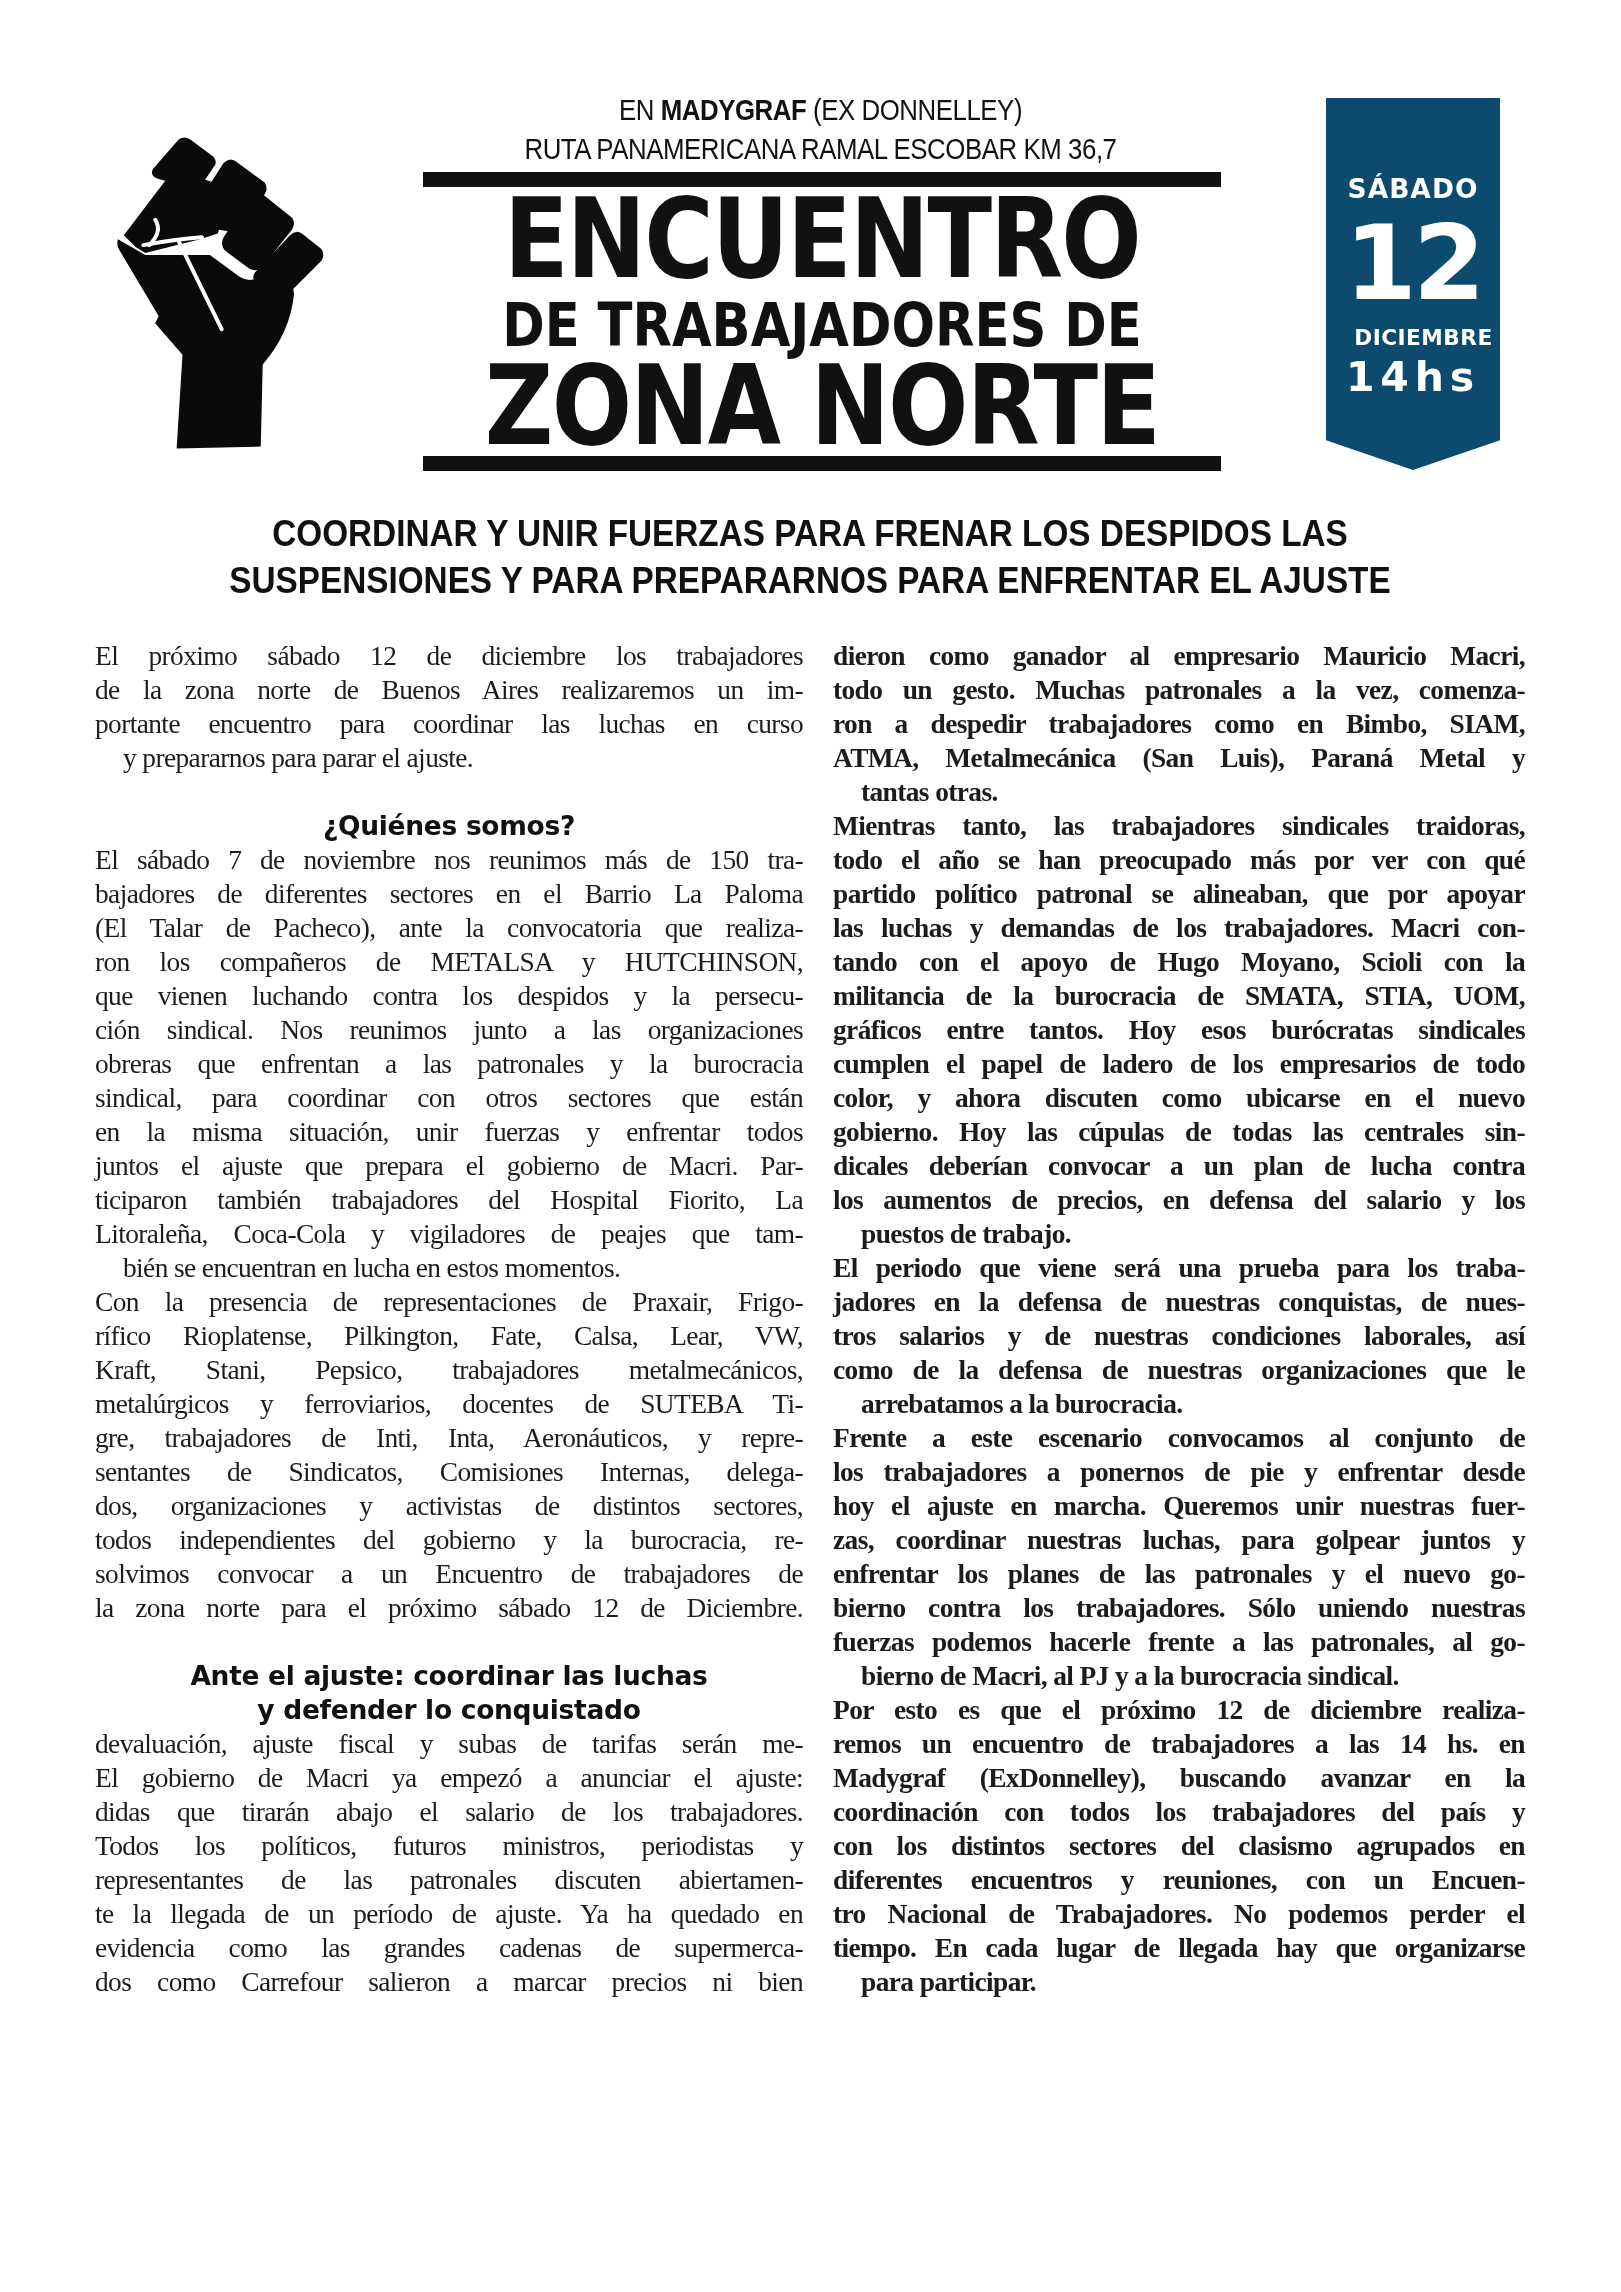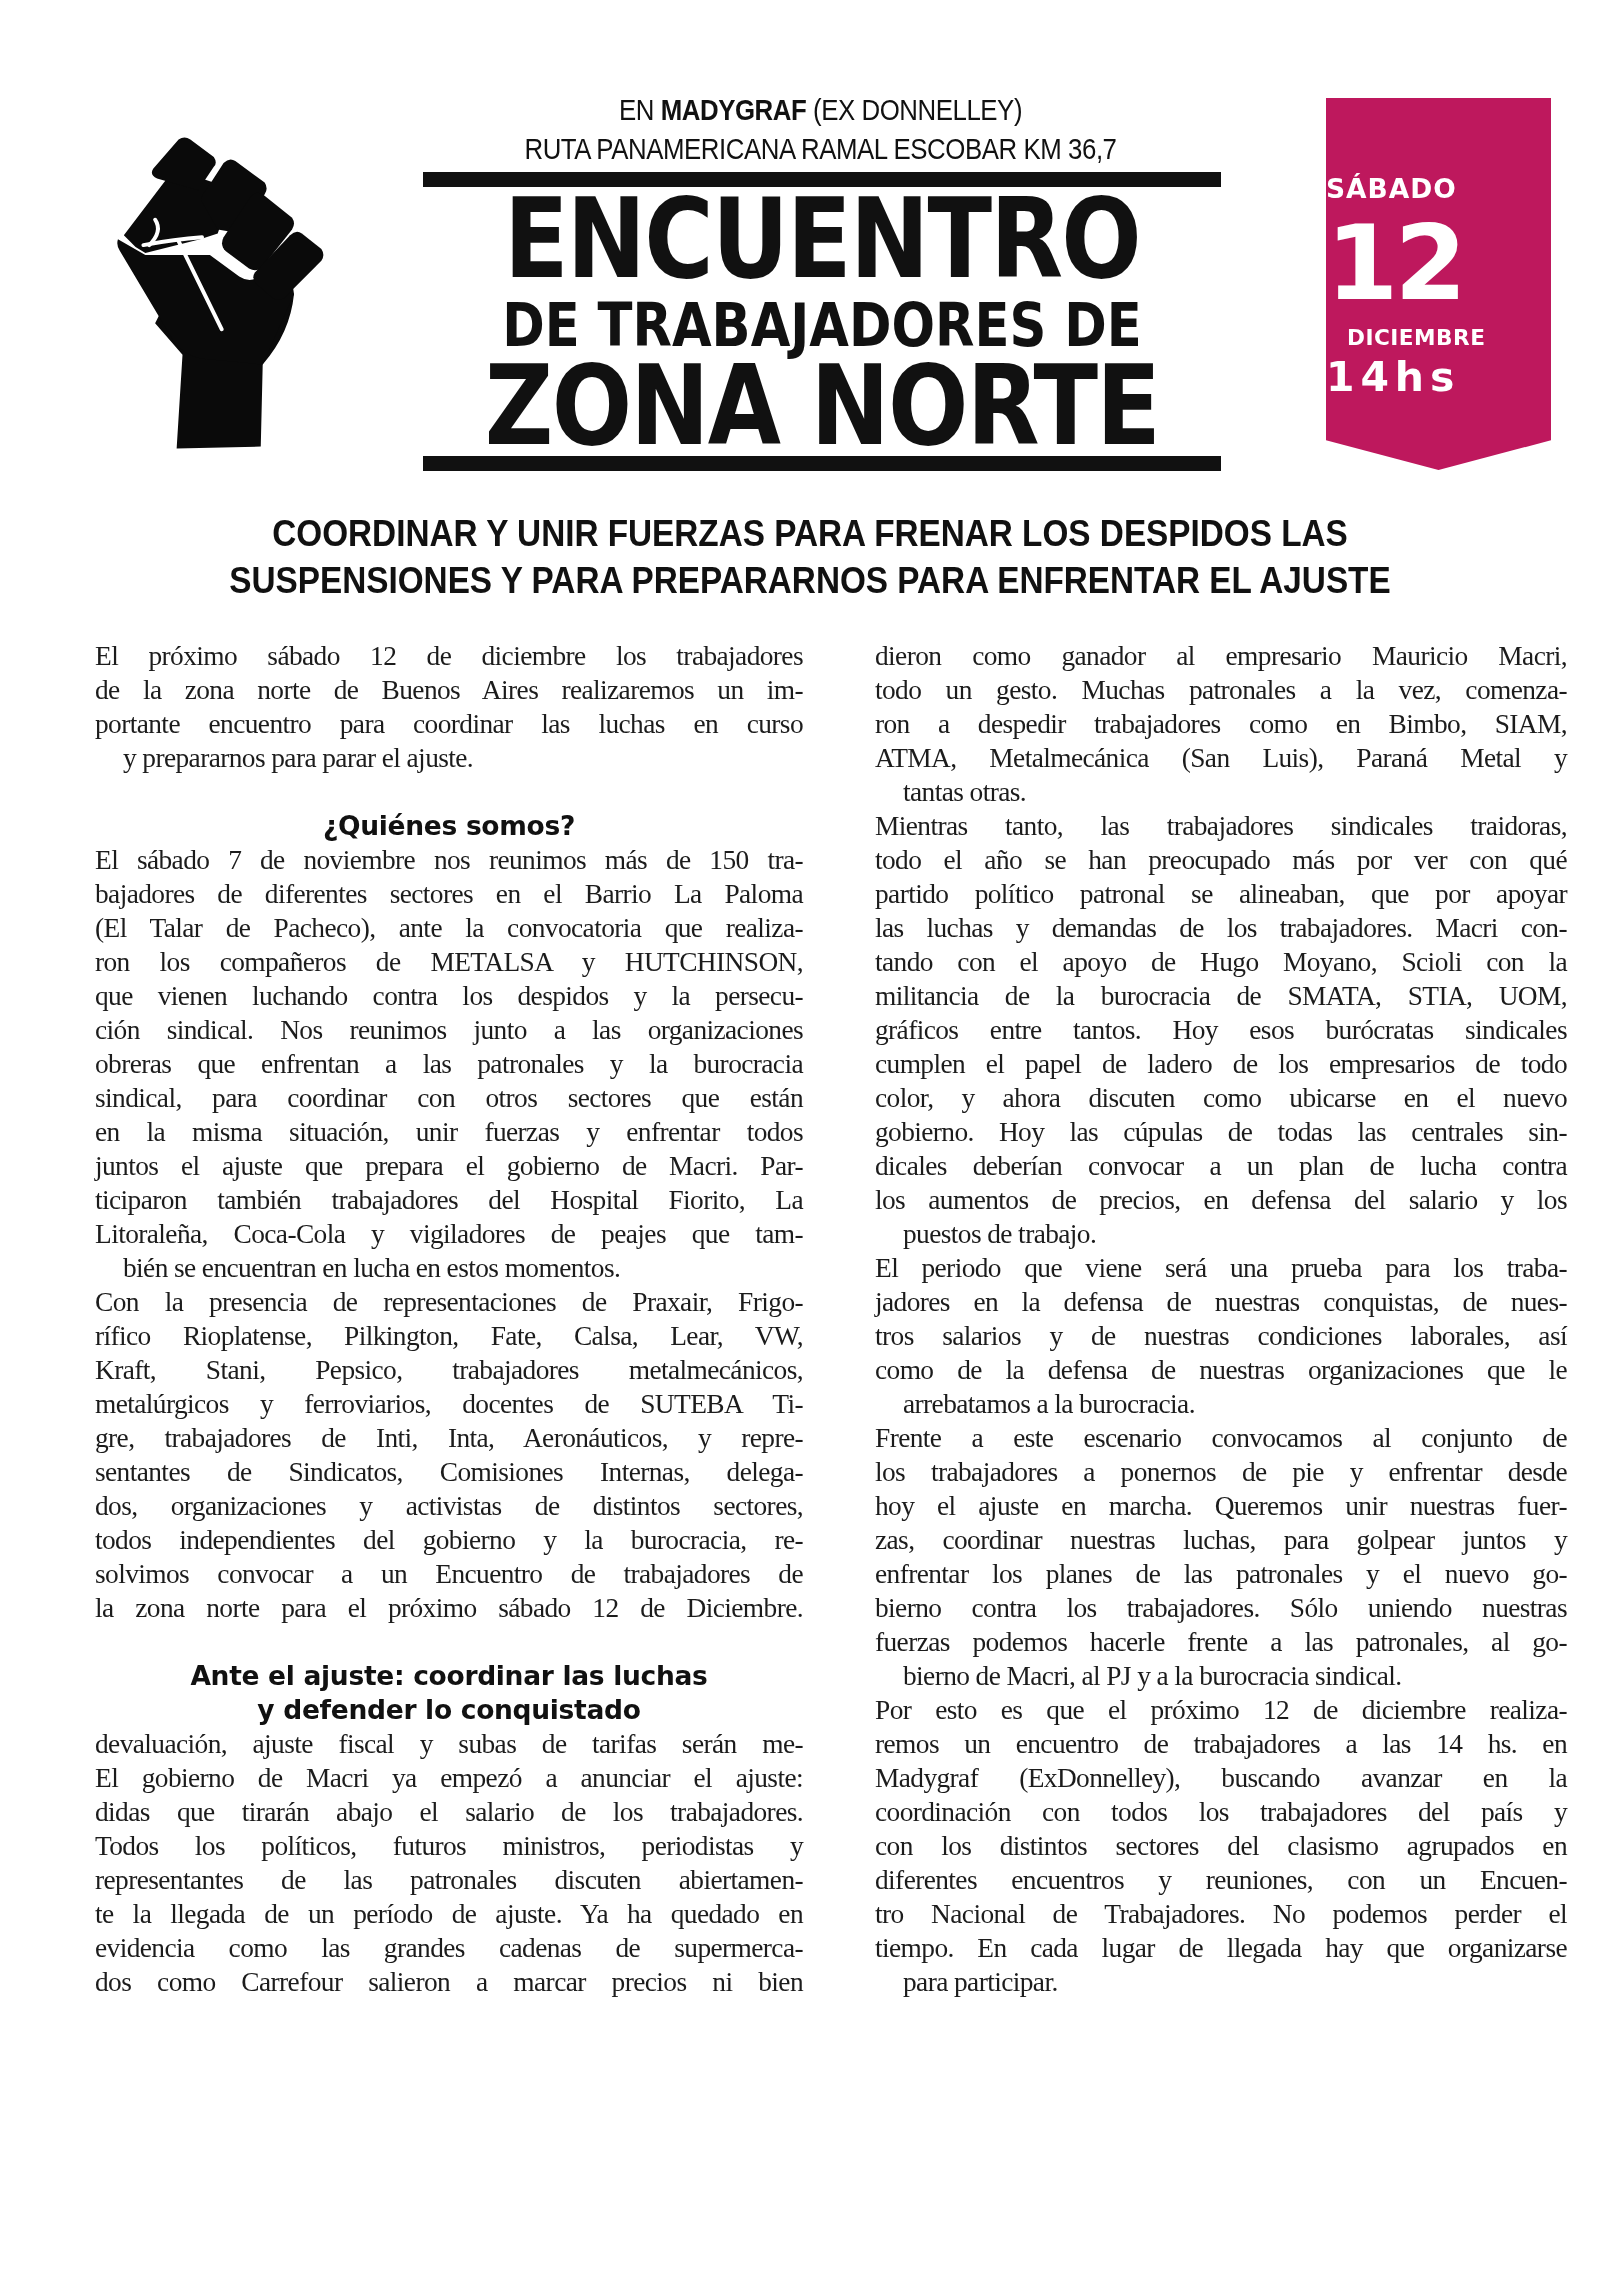--- a/index.html
+++ b/index.html
@@ -17,36 +17,36 @@
   .rule { position: absolute; left: 423px; width: 798px; height: 14.7px; background: #111; }
   .rule.top { top: 172px; }
   .rule.bottom { top: 456px; }
 
   .title { position: absolute; left: 423px; width: 798px; text-align: center;
            font-family: "DejaVu Sans", sans-serif; font-weight: 700; color: #111; white-space: nowrap; }
   .title-1 { top: 184px; font-size: 110px; line-height: 110px; letter-spacing: -2px; transform: scaleX(0.86); transform-origin: center; }
   .title-2 { top: 292px; font-size: 61px; line-height: 65px; letter-spacing: 0px; transform: scaleX(0.84); transform-origin: center; }
   .title-3 { top: 353px; font-size: 110px; line-height: 106px; letter-spacing: -2px; transform: scaleX(0.86); transform-origin: center; }
 
-  .date-banner { position: absolute; left: 1326px; top: 98px; width: 225px; height: 372px; background: #be185d;
-                 clip-path: polygon(0 0, 100% 0, 100% 92%, 50% 100%, 0 92%); color: #fff; text-align: left;
+  .date-banner { position: absolute; left: 1326px; top: 98px; width: 174px; height: 372px; background: #0c4a6e;
+                 clip-path: polygon(0 0, 100% 0, 100% 92%, 50% 100%, 0 92%); color: #fff; text-align: center;
                  font-family: "DejaVu Sans", sans-serif; font-weight: 700; }
   .date-day { position: absolute; left: 0; right: 0; top: 76px; font-size: 26.5px; line-height: 29px; letter-spacing: 1px; }
   .date-num { position: absolute; left: 0; right: 0; top: 106px; font-size: 104px; line-height: 118px; letter-spacing: -3.9px; }
   .date-month { position: absolute; left: 0; right: 0; top: 227px; font-size: 21.6px; line-height: 25.5px; letter-spacing: 0.5px; margin-left: 21px; }
   .date-time { position: absolute; left: 0; right: 0; top: 260px; font-size: 41px; line-height: 39px; letter-spacing: 5.9px; }
 
   .subhead { position: absolute; left: 78px; width: 1464px; text-align: center;
              font-family: "Liberation Sans", sans-serif; font-weight: 700; font-size: 37px; line-height: 47px; color: #111; white-space: nowrap; }
   .subhead-1 { top: 510px; transform: scaleX(0.9); transform-origin: center; }
   .subhead-2 { top: 557px; transform: scaleX(0.9); transform-origin: center; }
 
   .col { position: absolute; top: 639px; }
   .col.left { left: 95px; width: 708px; }
-  .col.right { left: 875px; width: 692px; }
+  .col.right { left: 833px; width: 692px; font-weight: bold; }
 
   .line { display: block; font-size: 27.4px; line-height: 34px; height: 34px; white-space: nowrap;
           text-align: justify; text-align-last: justify; color: #1c1c1c; overflow: visible;
           letter-spacing: -0.6px; word-spacing: 0px; }
   .line.end { text-align-last: left; margin-left: 28px; }
   .gap { display: block; height: 34px; }
   .heading { display: block; font-family: "DejaVu Sans", sans-serif; font-weight: 700; font-size: 26.5px;
              line-height: 34px; height: 34px; color: #111; letter-spacing: -0.3px; white-space: nowrap; text-align: center; }
 </style>
 </head>

